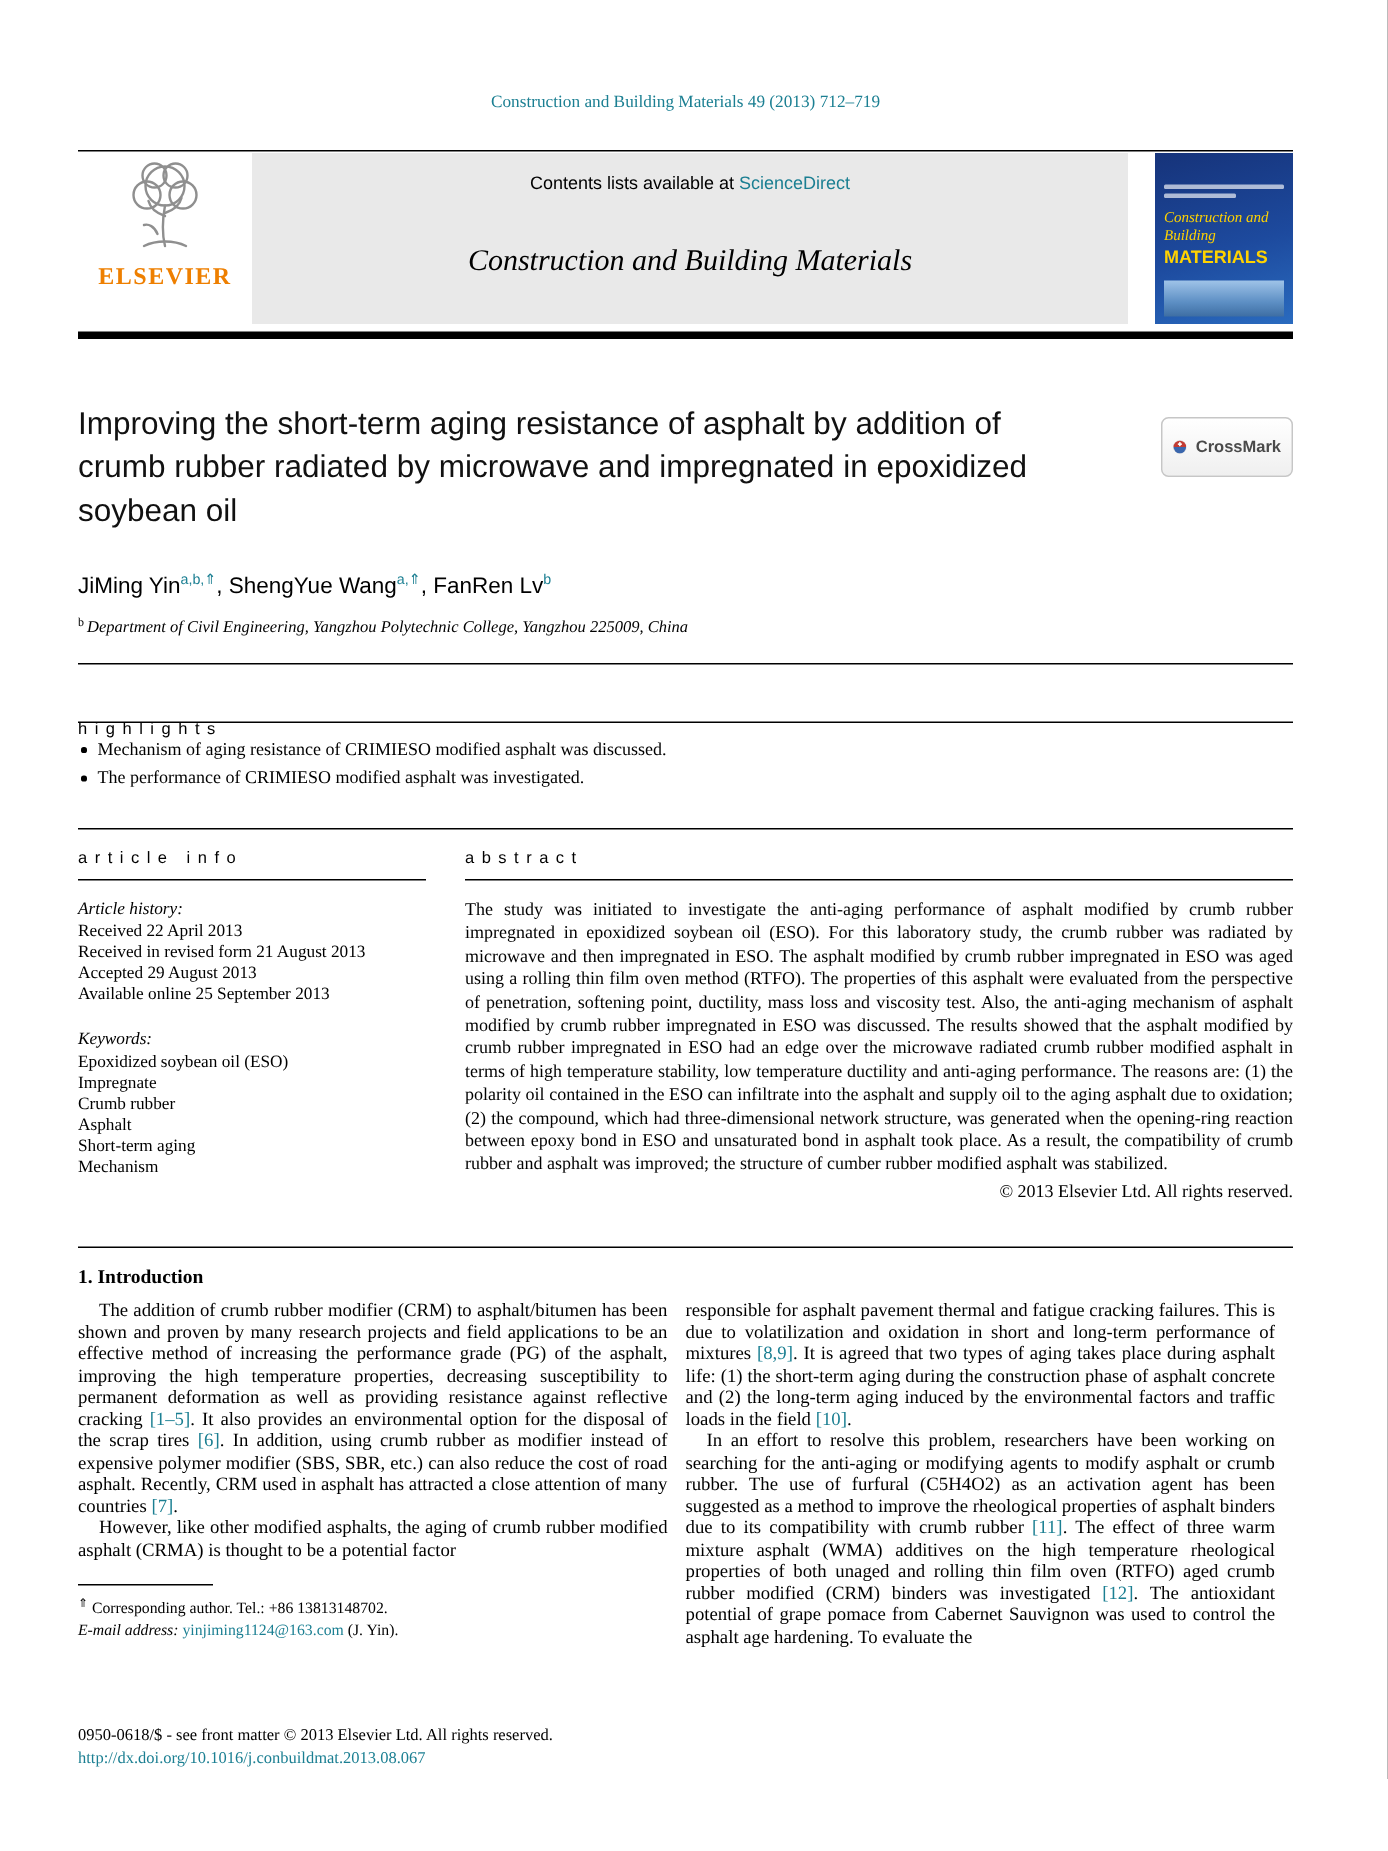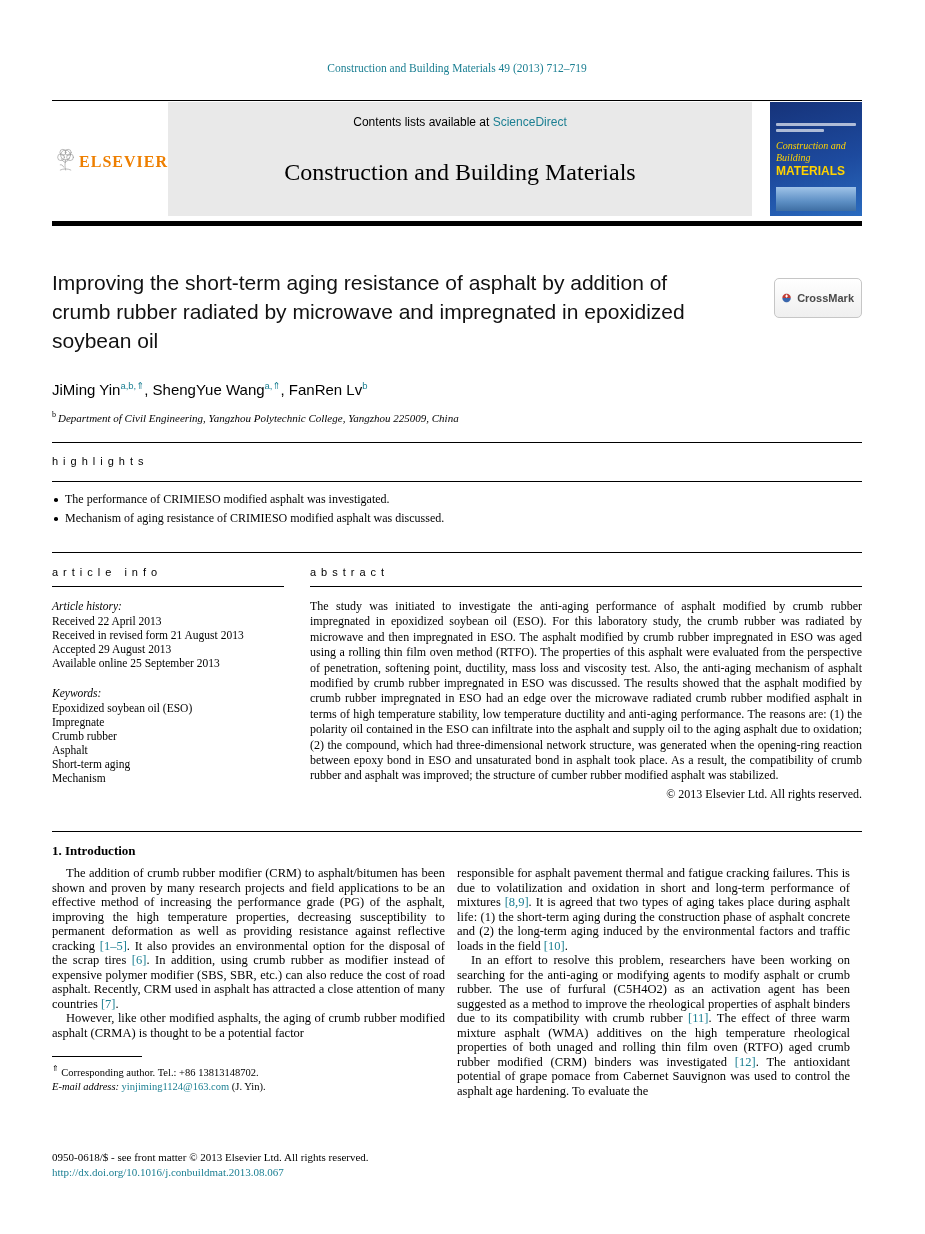--- a/index.html
+++ b/index.html
@@ -13,26 +13,26 @@
   .teal { color:#1b7f92; }
   .rule { height:1px; background:#000; }
 
   
   #citation { top:62px; left:52px; width:810px; text-align:center;
     font-size:11.5px; color:#1b7f92; }
 
   
   #rule-top { top:100px; left:52px; width:810px; }
   #header { top:102px; left:52px; width:810px; height:114px; display:flex; }
-  .logo-col { width:116px; display:flex; flex-direction:row; align-items:center; padding-top:4px; }
+  .logo-col { width:116px; display:flex; flex-direction:column; align-items:center; padding-top:4px; }
   .logo-text { font-family:"Liberation Serif",serif; font-weight:bold; font-size:16px;
     color:#ee7f00; letter-spacing:1px; margin-top:2px; }
-  .gray-box { flex:1; background:#e9e9e9; display:flex; flex-direction:column; text-align:center; }
+  .gray-box { flex:1; background:#e9e9e9; display:flex; flex-direction:column; text-align:center;gap:18px; }
   .contents-line { font-family:"Liberation Sans",sans-serif; font-size:12px; margin-top:13px; }
-  .journal-name { font-size:24px; margin-top:30px; flex:1; }
+  .journal-name { font-size:20px; margin-top:16px; flex:1;font-style:italic; }
   .homepage-row { border-top:1.5px solid #000; margin:0 2px; padding:6px 0 7px;
     font-family:"Liberation Sans",sans-serif; font-size:10.5px; font-weight:bold;
     letter-spacing:1.8px; color:#1a1a1a; }
   .cover { width:92px; margin-left:18px; background:linear-gradient(165deg,#16337a 0%,#1d4a9e 55%,#2a6bbf 100%);
     position:relative; padding:21px 6px; }
   .cover .bar { height:3px; background:rgba(255,255,255,.65); margin-bottom:3px; border-radius:1px; }
   .cover .bar.short { width:60%; }
   .cover-line1 { color:#ffd200; font-size:10px; font-style:italic; margin-top:8px; line-height:1.15; }
   .cover-line2 { color:#ffd200; font-size:12px; font-weight:bold; font-family:"Liberation Sans",sans-serif; margin-top:1px; }
   .cover-photo { position:absolute; bottom:5px; left:6px; right:6px; height:24px;
@@ -49,21 +49,21 @@
     padding:0 7px; }
   .crossmark-label { font-family:"Liberation Sans",sans-serif; font-size:11px; font-weight:bold; color:#4a4a4a; }
 
   #authors { top:380px; left:52px; width:760px; font-family:"Liberation Sans",sans-serif; font-size:15px; }
   #authors sup { font-size:9.5px; color:#1b7f92; }
   #affils { top:408px; left:52px; width:760px; font-size:11px; font-style:italic; line-height:14px; }
   #affils sup { font-size:8px; font-style:normal; }
 
   #rule1 { top:442px; left:52px; width:810px; }
   .spaced-head { font-family:"Liberation Sans",sans-serif; font-size:11px; letter-spacing:5px; color:#000; }
-  #hl-head { top:455px; left:52px; }
+  #hl-head { top:480px; left:52px; }
   #rule2 { top:481px; left:52px; width:810px; }
   #hl-list { top:490px; left:52px; width:810px; list-style:none; }
   #hl-list li { position:relative; padding-left:13px; font-size:12px; line-height:19px; }
   #hl-list li .dot { position:absolute; left:2px; top:8px; width:3.5px; height:3.5px; background:#000; border-radius:50%; }
 
   #rule3 { top:552px; left:52px; width:810px; }
 
   
   #infoabs { top:566px; left:52px; width:810px; display:flex; }
   .info-col { width:232px; margin-right:26px; }
@@ -158,22 +158,22 @@
 
   <div id="affils" class="abs">
     <div><sup>b </sup><span>Department of Civil Engineering, Yangzhou Polytechnic College, Yangzhou 225009, China</span></div>
   </div>
 
   <div id="rule1" class="abs rule"></div>
   <div id="hl-head" class="abs spaced-head">highlights</div>
   <div id="rule2" class="abs rule"></div>
 
   <ul id="hl-list" class="abs">
+    <li><span class="dot"></span><span>Mechanism of aging resistance of CRIMIESO modified asphalt was discussed.</span></li>
     <li><span class="dot"></span><span>The performance of CRIMIESO modified asphalt was investigated.</span></li>
-    <li><span class="dot"></span><span>Mechanism of aging resistance of CRIMIESO modified asphalt was discussed.</span></li>
   </ul>
 
   <div id="rule3" class="abs rule"></div>
 
   <div id="infoabs" class="abs">
     <div class="info-col">
       <div class="spaced-head">article info</div>
       <div class="head-rule"></div>
       <div class="info-label">Article history:</div>
       <div class="info-line">Received 22 April 2013</div>

